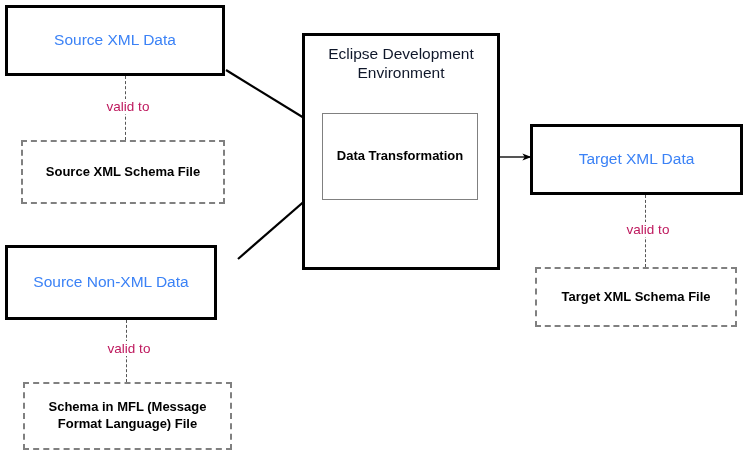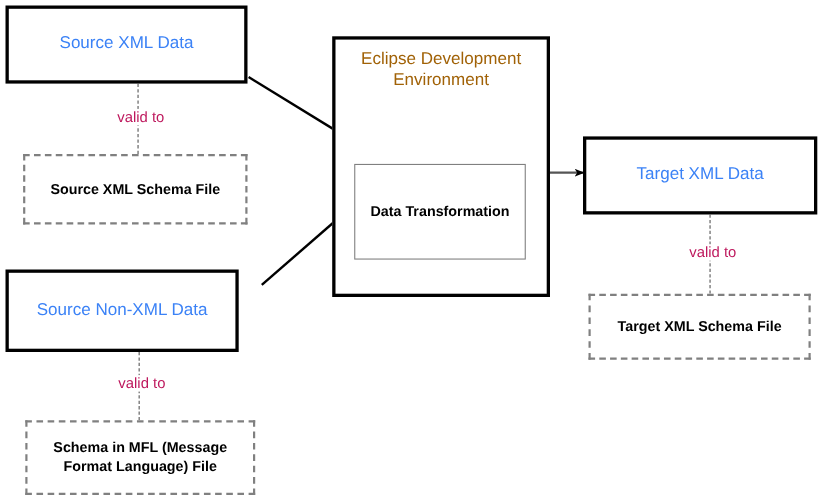--- a/index.html
+++ b/index.html
@@ -58,21 +58,21 @@
   .container-heavy {
     position: absolute;
     box-sizing: border-box;
     border: 3px solid #000000;
     background: #ffffff;
   }
   .container-title {
     position: absolute;
     text-align: center;
     font-size: 15.5px;
-    color: #a16207;
+    color: #0f172a;
     line-height: 1.22;
   }
   
   .vdash {
     position: absolute;
     border-left: 1.5px dashed #555555;
   }
   .edge-label {
     position: absolute;
     font-size: 13.5px;
@@ -113,21 +113,21 @@
 
     <line x1="477" y1="157" x2="531" y2="157" stroke="#555555" stroke-width="2" marker-end="url(#arrowBlackSm)"></line>
   </svg>
 
   <div class="container-heavy" style="left:302px; top:33px; width:198px; height:237px;">
   </div>
   <div class="container-title" style="left:308px; top:45px; width:186px;">
     <span>Eclipse Development Environment</span>
   </div>
 
-  <div class="node solid-thin-gray" style="left:322px; top:113px; width:156px; height:87px;margin-top:36px;">
+  <div class="node solid-thin-gray" style="left:322px; top:113px; width:156px; height:87px;">
     <span class="node-label">Data Transformation</span>
   </div>
 
   <div class="node solid-heavy" style="left:5px; top:5px; width:220px; height:71px;">
     <span class="node-label">Source XML Data</span>
   </div>
 
   <div class="vdash" style="left:125px; top:76px; height:64px;"></div>
   <div class="edge-label" style="left:85px; top:99px; width:80px;">
     <span>valid to</span>

